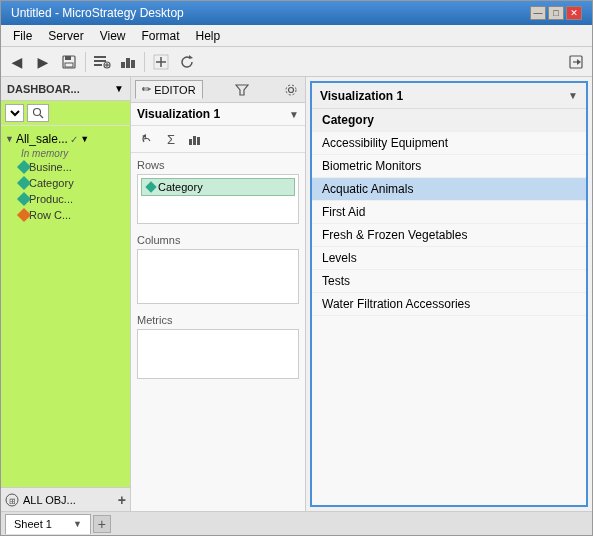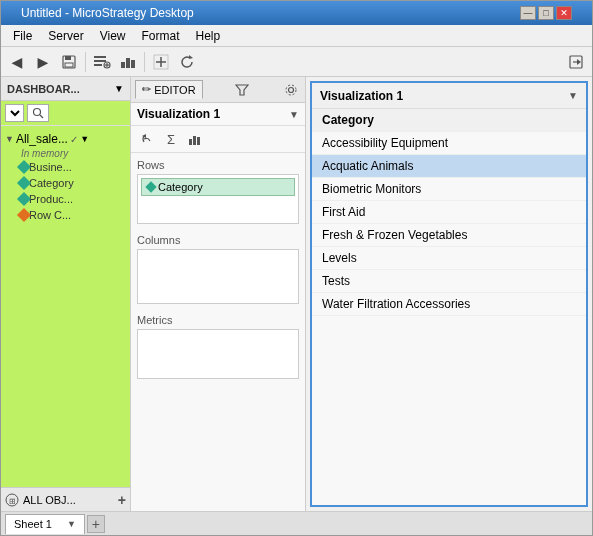--- a/index.html
+++ b/index.html
@@ -15,21 +15,21 @@
       width: 593px;
       height: 536px;
       border: 1px solid #999;
       display: flex;
       flex-direction: column;
       background: #f0f0f0;
     }
     .title-bar {
       background: linear-gradient(to bottom, #4a90d9, #2a6db5);
       color: white;
-      padding: 4px 20px;
+      padding: 4px 10px;
       display: flex;
       align-items: center;
       justify-content: space-between;
       height: 24px;
       flex-shrink: 0;
     }
     .title-bar-text {
       font-size: 12px;
       font-weight: normal;
     }
@@ -359,21 +359,21 @@
       display: flex;
       align-items: center;
       height: 24px;
       padding: 0 4px;
       gap: 2px;
       flex-shrink: 0;
     }
     .sheet-tab {
       display: flex;
       align-items: center;
-      gap: 15px;
+      gap: 21px;
       background: white;
       border: 1px solid #aaa;
       border-bottom: none;
       padding: 2px 8px;
       font-size: 11px;
       cursor: pointer;
       height: 20px;
     }
     .add-tab-btn {
       width: 18px;
@@ -579,25 +579,25 @@
         <span class="viz-title">Visualization 1</span>
         <span style="font-size:10px;cursor:pointer;color:#555;">▼</span>
       </div>
       <div class="viz-content">
         <div class="viz-row header-row">
           <span>Category</span>
         </div>
         <div class="viz-row">
           <span>Accessibility Equipment</span>
         </div>
+        <div class="viz-row">
+          <span>Biometric Monitors</span>
+        </div>
         <div class="viz-row selected">
           <span>Acquatic Animals</span>
-        </div>
-        <div class="viz-row">
-          <span>Biometric Monitors</span>
         </div>
         <div class="viz-row">
           <span>First Aid</span>
         </div>
         <div class="viz-row">
           <span>Fresh &amp; Frozen Vegetables</span>
         </div>
         <div class="viz-row">
           <span>Levels</span>
         </div>

